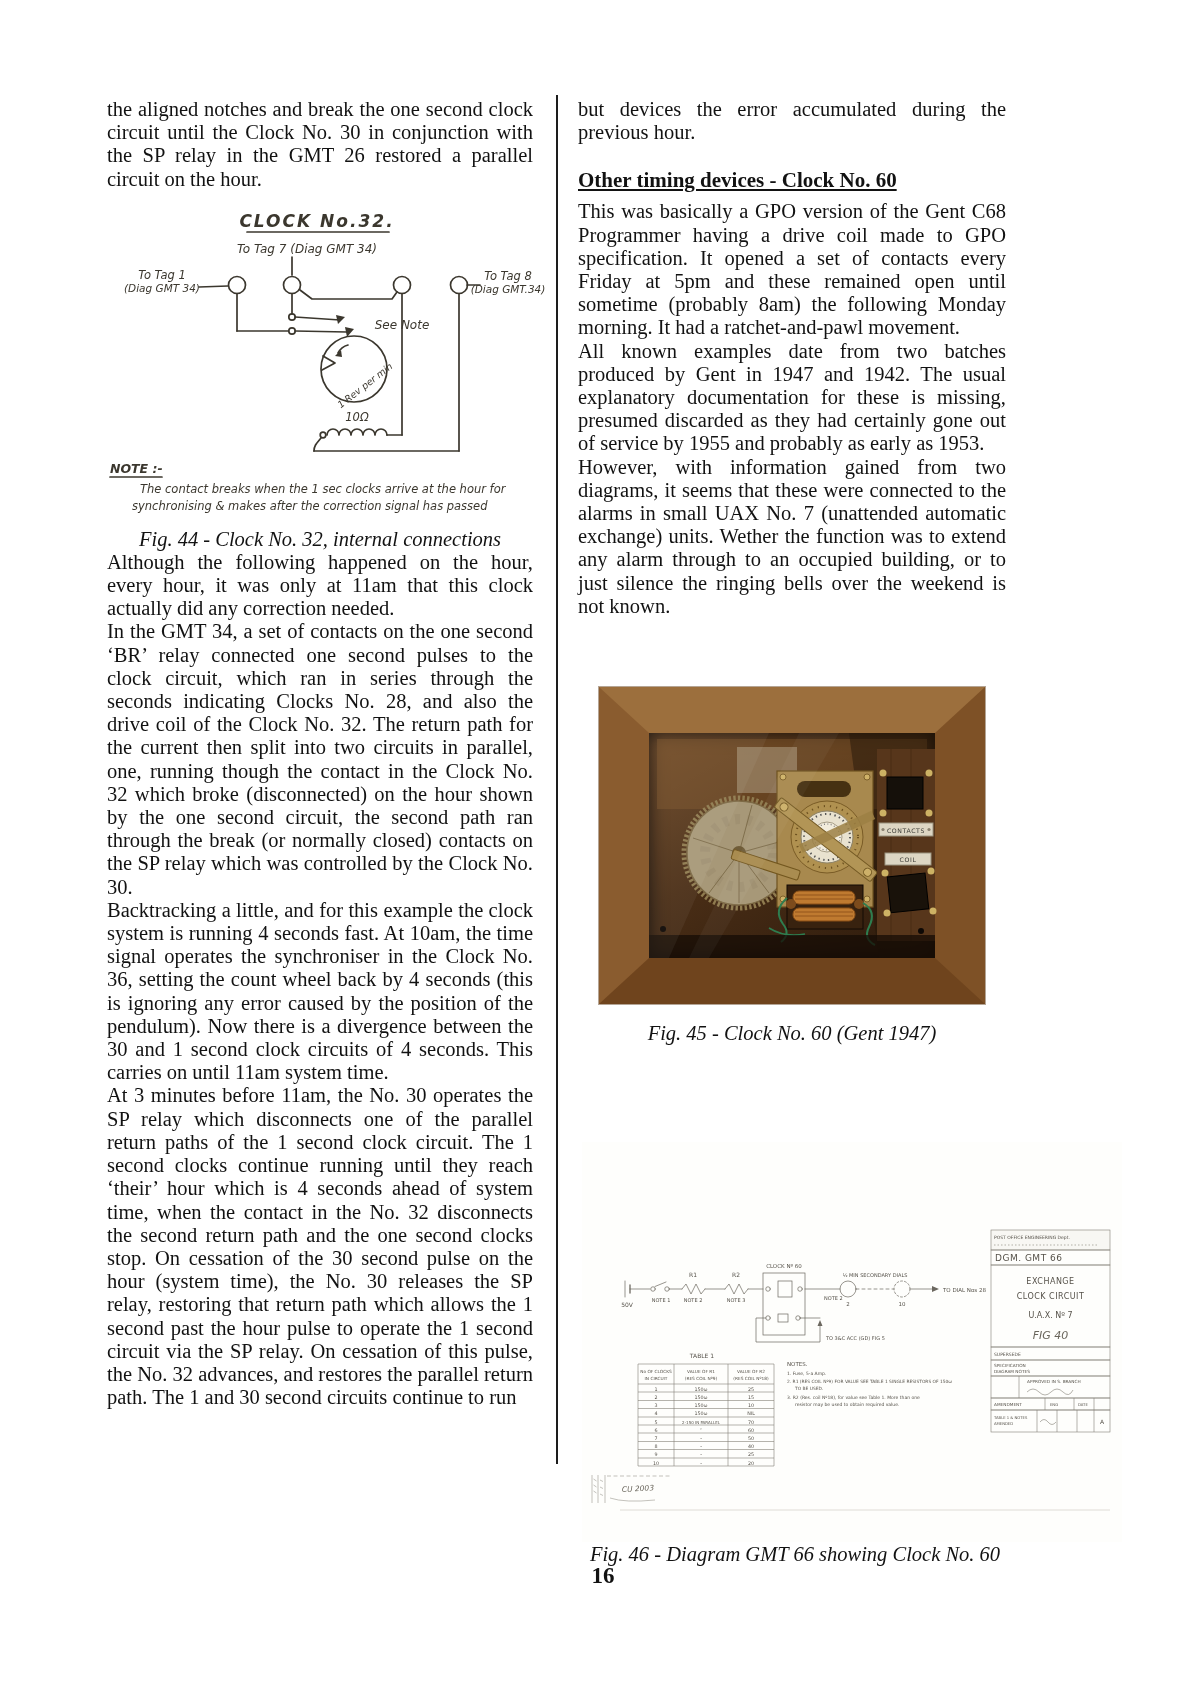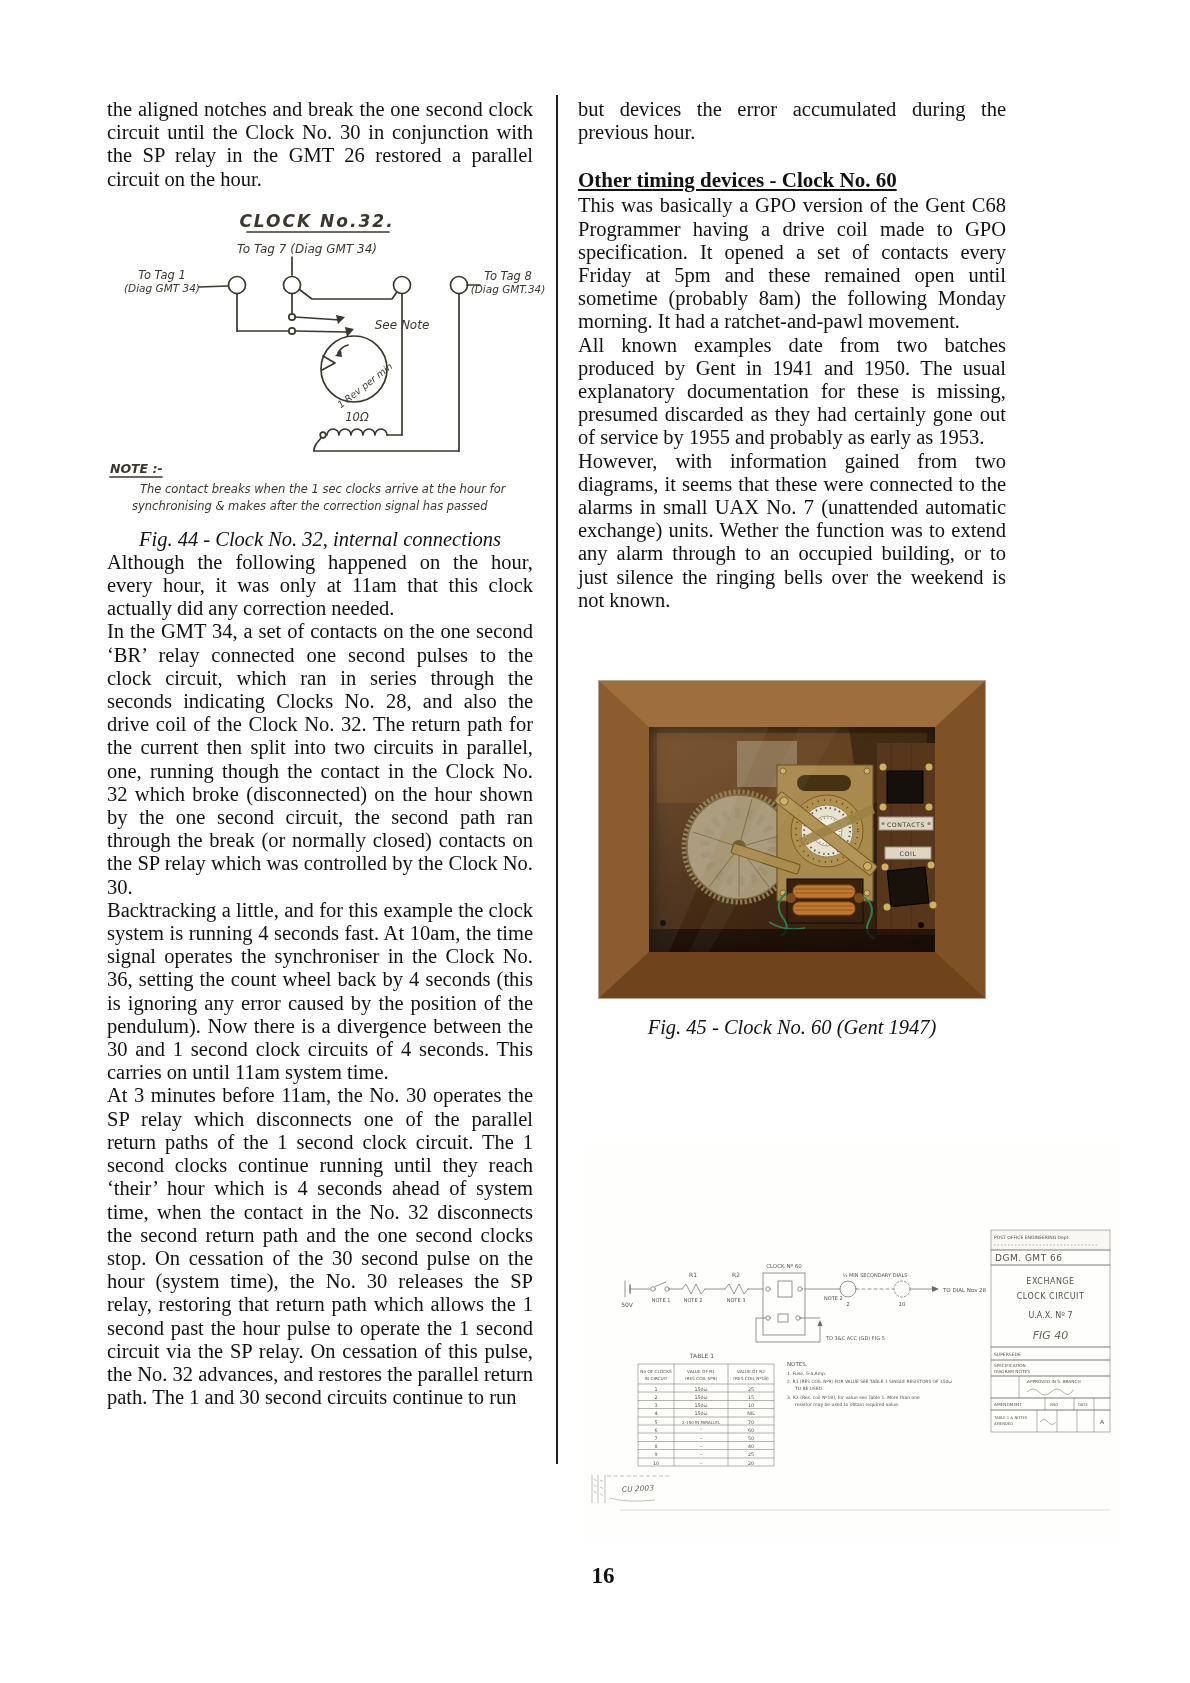--- a/index.html
+++ b/index.html
@@ -97,22 +97,22 @@
 
     <p class="body mt">Although the following happened on the hour, every hour, it was only at 11am that this clock actually did any correction needed.</p>
     <p class="body mt">In the GMT 34, a set of contacts on the one second ‘BR’ relay connected one second pulses to the clock circuit, which ran in series through the seconds indicating Clocks No. 28, and also the drive coil of the Clock No. 32. The return path for the current then split into two circuits in parallel, one, running though the contact in the Clock No. 32 which broke (disconnected) on the hour shown by the one second circuit, the second path ran through the break (or normally closed) contacts on the SP relay which was controlled by the Clock No. 30.</p>
     <p class="body mt">Backtracking a little, and for this example the clock system is running 4 seconds fast. At 10am, the time signal operates the synchroniser in the Clock No. 36, setting the count wheel back by 4 seconds (this is ignoring any error caused by the position of the pendulum). Now there is a divergence between the 30 and 1 second clock circuits of 4 seconds. This carries on until 11am system time.</p>
     <p class="body mt">At 3 minutes before 11am, the No. 30 operates the SP relay which disconnects one of the parallel return paths of the 1 second clock circuit. The 1 second clocks continue running until they reach ‘their’ hour which is 4 seconds ahead of system time, when the contact in the No. 32 disconnects the second return path and the one second clocks stop. On cessation of the 30 second pulse on the hour (system time), the No. 30 releases the SP relay, restoring that return path which allows the 1 second past the hour pulse to operate the 1 second circuit via the SP relay. On cessation of this pulse, the No. 32 advances, and restores the parallel return path. The 1 and 30 second circuits continue to run</p>
   </div>
 
   <div class="col col-right">
     <p class="body">but devices the error accumulated during the previous hour.</p>
     <div class="heading">Other timing devices - Clock No. 60</div>
-    <p class="body" style="margin-top:2px;">This was basically a GPO version of the Gent C68 Programmer having a drive coil made to GPO specification. It opened a set of contacts every Friday at 5pm and these remained open until sometime (probably 8am) the following Monday morning. It had a ratchet-and-pawl movement.</p>
-    <p class="body mt">All known examples date from two batches produced by Gent in 1941 and 1950. The usual explanatory documentation for these is missing, presumed discarded as they had certainly gone out of service by 1955 and probably as early as 1953.</p>
+    <p class="body" style="margin-top:8px;">This was basically a GPO version of the Gent C68 Programmer having a drive coil made to GPO specification. It opened a set of contacts every Friday at 5pm and these remained open until sometime (probably 8am) the following Monday morning. It had a ratchet-and-pawl movement.</p>
+    <p class="body mt">All known examples date from two batches produced by Gent in 1947 and 1942. The usual explanatory documentation for these is missing, presumed discarded as they had certainly gone out of service by 1955 and probably as early as 1953.</p>
     <p class="body mt">However, with information gained from two diagrams, it seems that these were connected to the alarms in small UAX No. 7 (unattended automatic exchange) units. Wether the function was to extend any alarm through to an occupied building, or to just silence the ringing bells over the weekend is not known.</p>
 
     <div class="photo">
       <div class="case">
         <div class="glass">
           <svg width="286" height="225" viewBox="0 0 286 225">
             <rect x="8" y="6" width="270" height="70" fill="#7a5128" opacity="0.5"></rect>
             <polygon points="200,0 286,0 286,225 230,225" fill="#241508" opacity="0.5"></polygon>
             <rect x="88" y="14" width="60" height="46" fill="#bdb096" opacity="0.45"></rect>
 
@@ -379,15 +379,16 @@
             <path d="M30,0 V56"></path>
           <path d="M34,2 H160" stroke-dasharray="8,5"></path>
           <path d="M7,8 l6,4 M7,20 l6,4 M7,32 l6,4 M20,10 l6,3 M20,24 l6,3 M20,38 l6,3"></path>
           <path d="M40,46 q30,10 90,4"></path>
         </g>
         <text class="t46i" x="64" y="34" font-size="15" transform="rotate(-3 64 34)">CU 2003</text>
         <path d="M60,70 H1040" stroke="#d5d2ca" stroke-width="1.5" fill="none"></path>
       </g>
     </svg>
   </div>
+  <div class="caption fig46cap">Fig. 46 - Diagram GMT 66 showing Clock No. 60</div>
 
   <div class="pageno">16</div>
 </div>
 
 </body></html>

